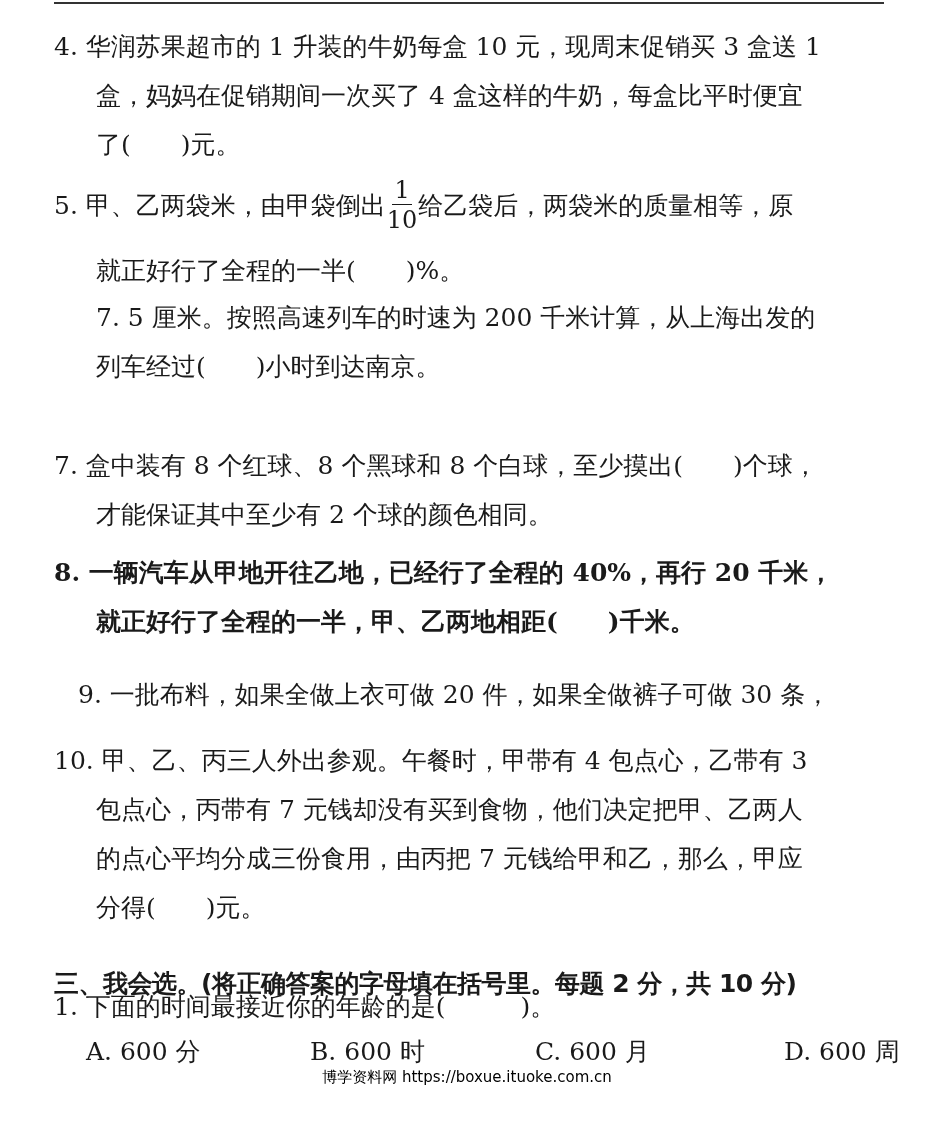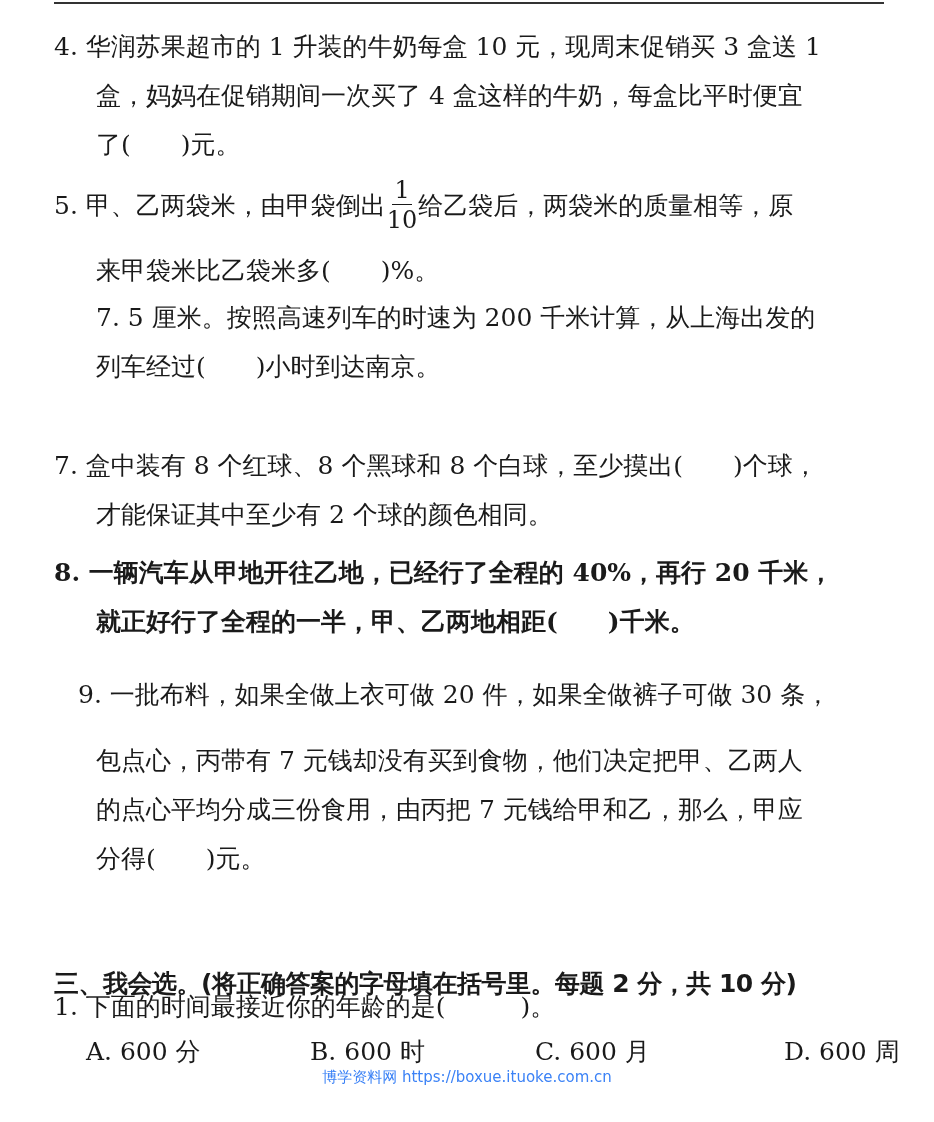--- a/index.html
+++ b/index.html
@@ -34,40 +34,40 @@
     margin-top: 32px;
   }
   .options {
     position: absolute; top: 1035px; left: 0; width: 934px; height: 40px;
     font-size: 25px;
   }
   .opt { position: absolute; white-space: nowrap; }
   .footer {
     position: absolute; top: 1068px; left: 0; width: 934px; text-align: center;
     font-family: "DejaVu Sans", "Liberation Sans", sans-serif;
-    font-size: 15px; color: #3b82f6;
+    font-size: 15px; color: #000000;
   }
 </style>
 </head>
 <body>
 
 <div class="top-rule"></div>
 
 <div class="q" style="top:22px;">
   <div class="line"><span class="num">4.</span> <span>华润苏果超市的 1 升装的牛奶每盒 10 元，现周末促销买 3 盒送 1</span></div>
   <div class="line indent"><span>盒，妈妈在促销期间一次买了 4 盒这样的牛奶，每盒比平时便宜</span></div>
   <div class="line indent"><span>了(　　)元。</span></div>
 </div>
 
 <div class="q" style="top:180px;">
   <div class="line"><span class="num">5.</span> <span>甲、乙两袋米，由甲袋倒出</span><span class="frac">
         <span class="n">1</span>
         <span class="d">10</span>
       </span><span>给乙袋后，两袋米的质量相等，原</span></div>
-  <div class="line indent" style="margin-top:17px;"><span>来甲袋米比乙袋米多(　　)%。</span></div>
+  <div class="line indent" style="margin-top:17px;"><span>就正好行了全程的一半(　　)%。</span></div>
 </div>
 
 <div class="q" style="top:293px;">
   <div class="line indent"><span>7. 5 厘米。按照高速列车的时速为 200 千米计算，从上海出发的</span></div>
   <div class="line indent"><span>列车经过(　　)小时到达南京。</span></div>
 </div>
 
 <div class="q" style="top:441px;">
   <div class="line"><span class="num">7.</span> <span>盒中装有 8 个红球、8 个黑球和 8 个白球，至少摸出(　　)个球，</span></div>
   <div class="line indent"><span>才能保证其中至少有 2 个球的颜色相同。</span></div>
@@ -76,20 +76,21 @@
 <div class="q" style="top:548px;font-weight:bold;">
   <div class="line"><span class="num">8.</span> <span>一辆汽车从甲地开往乙地，已经行了全程的 40%，再行 20 千米，</span></div>
   <div class="line indent"><span>就正好行了全程的一半，甲、乙两地相距(　　)千米。</span></div>
 </div>
 
 <div class="q" style="top:670px;margin-left:24px;">
   <div class="line"><span class="num">9.</span> <span>一批布料，如果全做上衣可做 20 件，如果全做裤子可做 30 条，</span></div>
 </div>
 
 <div class="q" style="top:736px;">
+  <div class="line"><span class="num">10.</span> <span>甲、乙、丙三人外出参观。午餐时，甲带有 4 包点心，乙带有 3</span></div>
   <div class="line indent"><span>包点心，丙带有 7 元钱却没有买到食物，他们决定把甲、乙两人</span></div>
   <div class="line indent"><span>的点心平均分成三份食用，由丙把 7 元钱给甲和乙，那么，甲应</span></div>
   <div class="line indent"><span>分得(　　)元。</span></div>
 </div>
 
 <div class="section">三、我会选。(将正确答案的字母填在括号里。每题 2 分，共 10 分)</div>
 
 <div class="q" style="top:982px;">
   <div class="line"><span class="num">1.</span> <span>下面的时间最接近你的年龄的是(　　　)。</span></div>
 </div>

